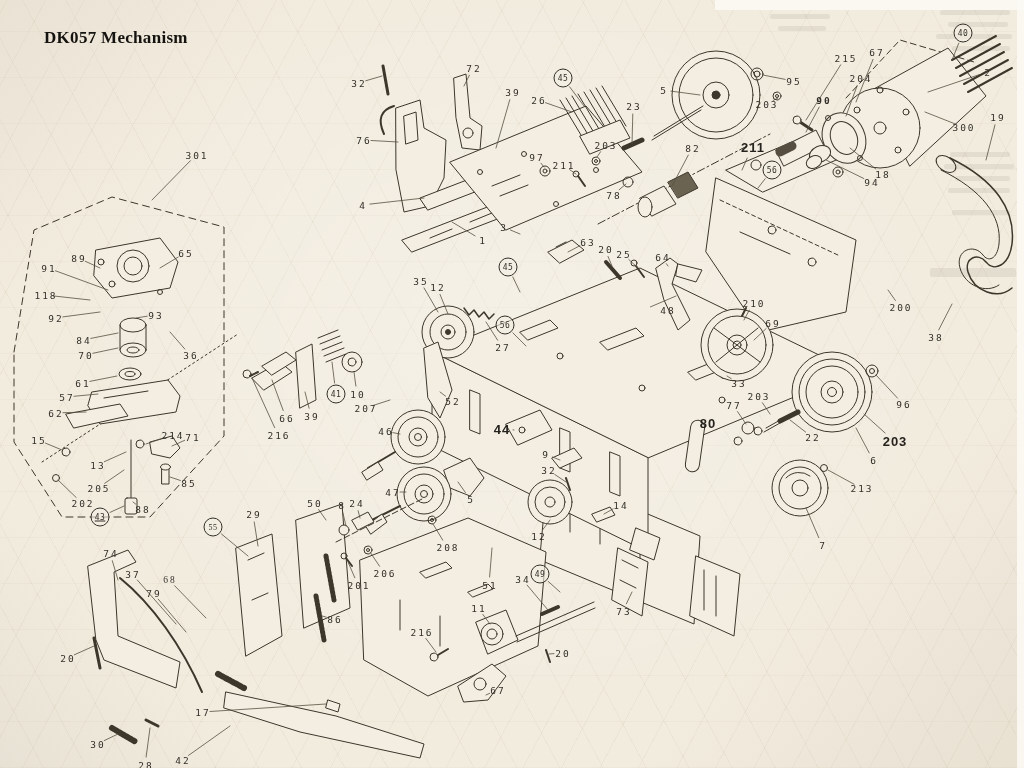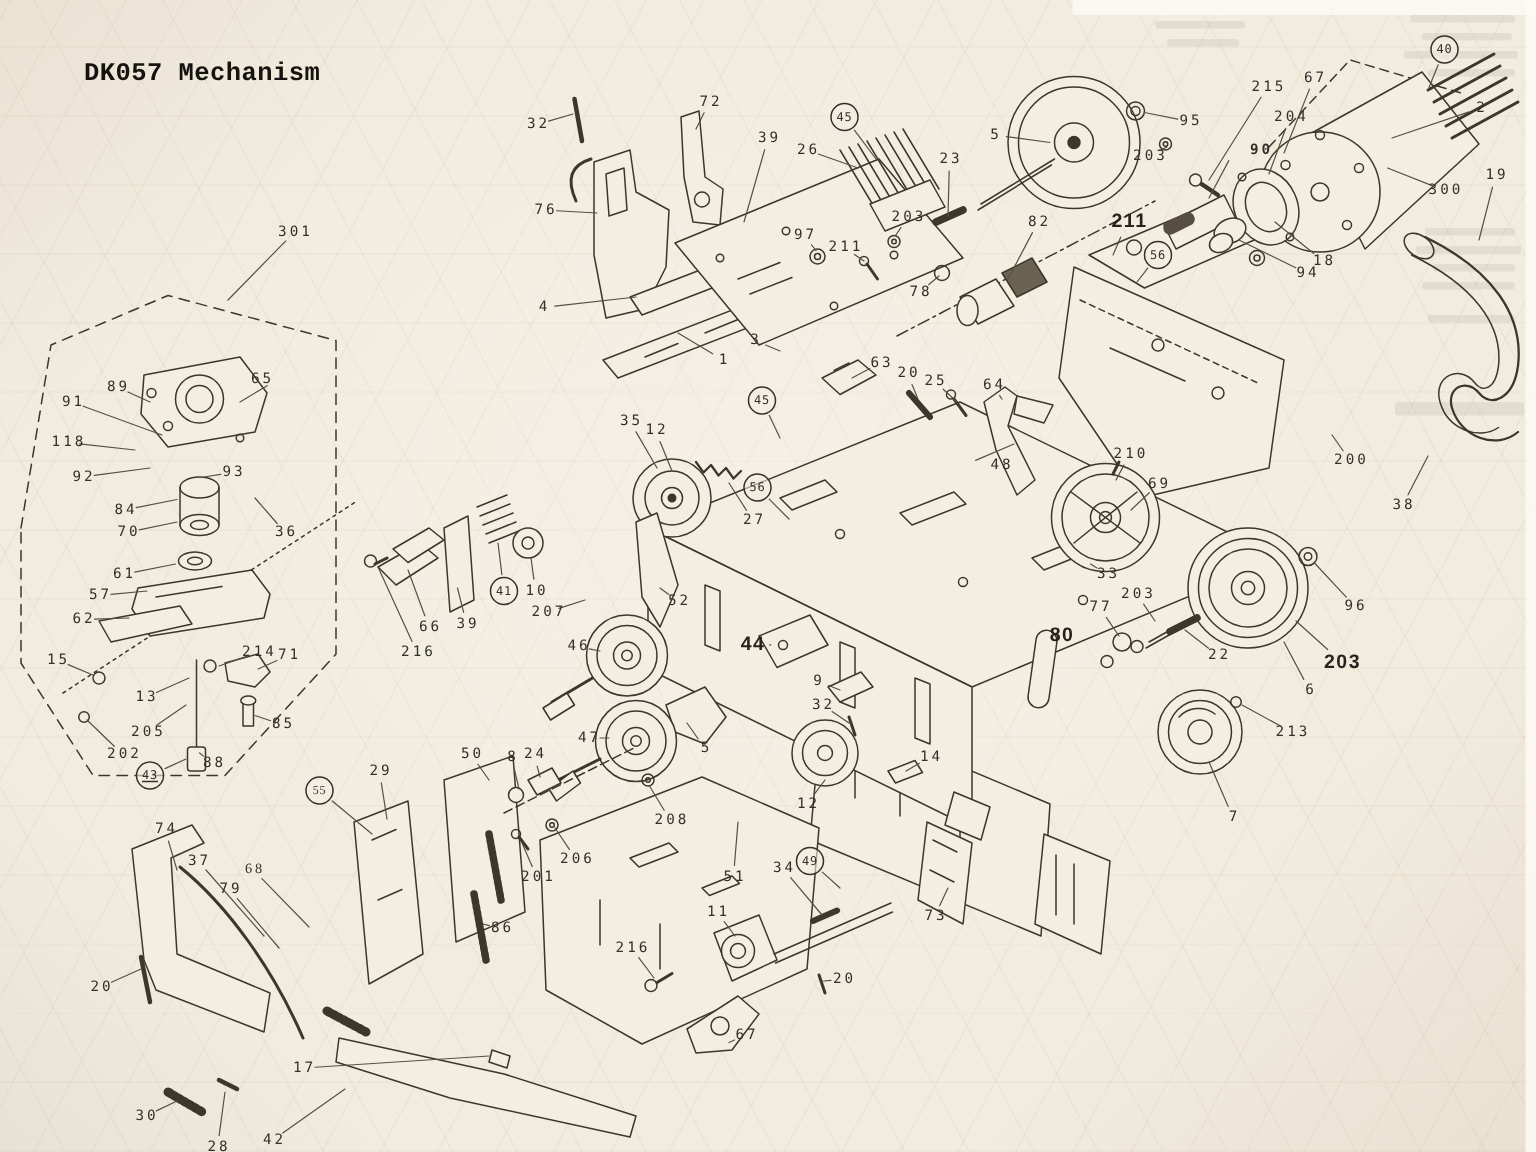--- a/index.html
+++ b/index.html
@@ -18,22 +18,22 @@
       repeating-linear-gradient(0deg, rgba(120,95,40,0.035) 0 1px, transparent 1px 46px);
   }
   body::after{
     content:"";position:absolute;inset:0;pointer-events:none;
     background:
       linear-gradient(135deg, rgba(160,140,110,0.10) 0%, rgba(0,0,0,0) 18%),
       linear-gradient(315deg, rgba(160,140,110,0.12) 0%, rgba(0,0,0,0) 22%),
       linear-gradient(45deg,  rgba(140,130,120,0.10) 0%, rgba(0,0,0,0) 15%);
   }
   .page-title{
-    position:absolute;left:40px;top:24px;margin:16px;
-    font-family:Liberation Mono, monospace;
+    position:absolute;left:40px;top:24px;margin:4px;
+    font-family:Liberation Serif, serif;
     font-size:17px;font-weight:bold;color:#151310;letter-spacing:0.3px;
     z-index:5;
   }
   #art{position:absolute;left:0;top:0;z-index:2;}
   #callouts{position:absolute;inset:0;z-index:4;pointer-events:none;}
   .callout{
     position:absolute;transform:translate(-50%,-50%);
     font-size:9.5px;letter-spacing:2px;color:#33302a;white-space:nowrap;
     text-indent:2px;
   }
@@ -453,21 +453,21 @@
         <line x1="465.4" y1="492.5" x2="458" y2="482"></line>
         <line x1="489.7" y1="693.3" x2="486" y2="695"></line>
         <line x1="554.0" y1="653.6" x2="549" y2="654"></line>
       </g>
   </g>
 </svg>
 
 <div id="callouts">
     <span class="callout" style="left: 196px; top: 155px;">301</span>
     <span class="callout" style="left: 78px; top: 258px;">89</span>
-    <span class="callout" style="left: 174px; top: 253px;">65</span>
+    <span class="callout" style="left: 185px; top: 253px;">65</span>
     <span class="callout" style="left: 48px; top: 268px;">91</span>
     <span class="callout" style="left: 45px; top: 295px;">118</span>
     <span class="callout" style="left: 55px; top: 318px;">92</span>
     <span class="callout" style="left: 155px; top: 315px;">93</span>
     <span class="callout" style="left: 190px; top: 355px;">36</span>
     <span class="callout" style="left: 83px; top: 340px;">84</span>
     <span class="callout" style="left: 85px; top: 355px;">70</span>
     <span class="callout" style="left: 82px; top: 383px;">61</span>
     <span class="callout" style="left: 66px; top: 397px;">57</span>
     <span class="callout" style="left: 55px; top: 413px;">62</span>
@@ -513,21 +513,21 @@
     <span class="callout" style="left: 536px; top: 157px;">97</span>
     <span class="callout" style="left: 563px; top: 165px;">211</span>
     <span class="callout" style="left: 605px; top: 145px;">203</span>
     <span class="callout" style="left: 633px; top: 106px;">23</span>
     <span class="callout" style="left: 613px; top: 195px;">78</span>
     <span class="callout" style="left: 482px; top: 240px;">1</span>
     <span class="callout" style="left: 503px; top: 227px;">3</span>
     <span class="callout" style="left: 663px; top: 90px;">5</span>
     <span class="callout" style="left: 793px; top: 81px;">95</span>
     <span class="callout" style="left: 766px; top: 104px;">203</span>
-    <span class="callout" style="left: 840px; top: 100px; font-weight: bold;">90</span>
+    <span class="callout" style="left: 823px; top: 100px; font-weight: bold;">90</span>
     <span class="callout" style="left: 692px; top: 148px;">82</span>
     <span class="callout bold" style="left: 752px; top: 147px;">211</span>
     <span class="callout" style="left: 845px; top: 58px;">215</span>
     <span class="callout" style="left: 876px; top: 52px;">67</span>
     <span class="callout" style="left: 860px; top: 78px;">204</span>
     <span class="callout circled" style="left: 963px; top: 33px;">40</span>
     <span class="callout" style="left: 987px; top: 72px;">2</span>
     <span class="callout" style="left: 963px; top: 127px;">300</span>
     <span class="callout" style="left: 997px; top: 117px;">19</span>
     <span class="callout" style="left: 882px; top: 174px;">18</span>

